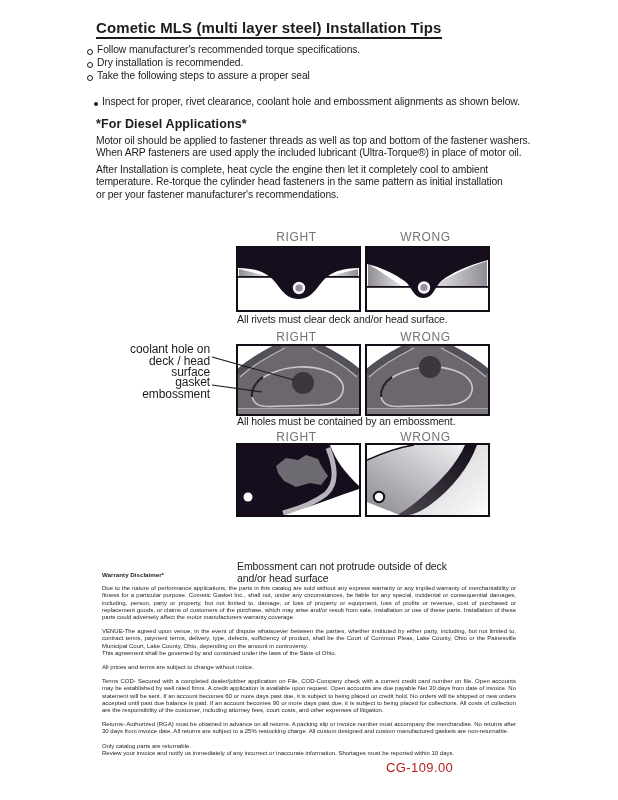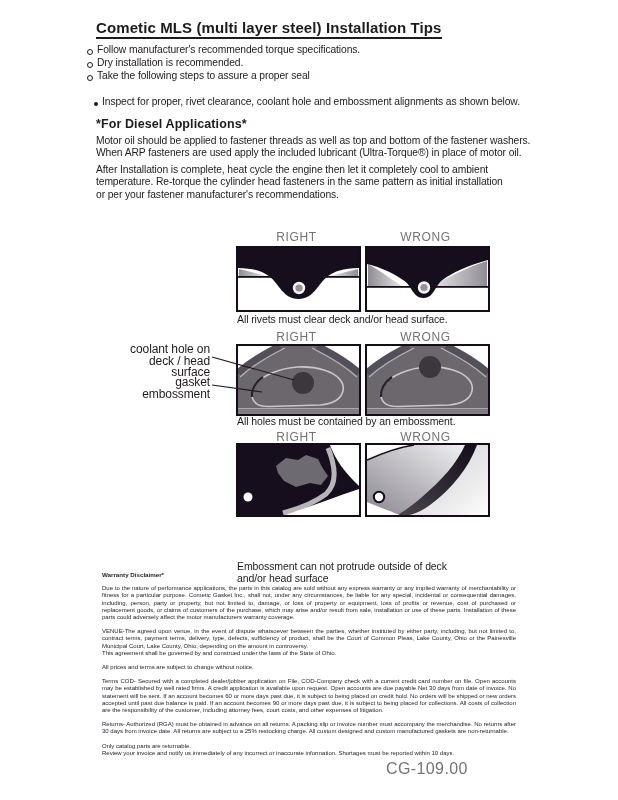--- a/index.html
+++ b/index.html
@@ -25,21 +25,21 @@
   .para{font-size:10.3px;line-height:12.4px;letter-spacing:-0.1px;white-space:pre-line;}
   .diesel-heading{font-size:12.5px;font-weight:bold;letter-spacing:0.1px;}
   .fig-label{width:121px;text-align:center;font-size:12px;letter-spacing:0.6px;color:#737373;}
   .fig-box{width:121px;border:2px solid #140d18;background:#fff;line-height:0;}
   .fig-box svg{display:block;}
   .caption{font-size:10.5px;line-height:12px;letter-spacing:-0.1px;white-space:pre-line;}
   .fig-side-label{font-size:12px;line-height:11.5px;text-align:right;white-space:pre-line;letter-spacing:-0.1px;}
   .legal{width:414px;font-size:6px;line-height:7.2px;text-align:justify;color:#27222a;}
   .legal p{margin:0 0 7px 0;white-space:pre-line;}
   .legal .legal-heading{font-weight:bold;font-size:6.2px;margin-bottom:7px;}
-  .footer-code{font-size:16px;letter-spacing:0.4px;color:#737373;}
+  .footer-code{font-size:13px;letter-spacing:0.4px;color:#b91c1c;}
 </style>
 </head>
 <body>
 
 <div class="page">
 
   <div class="abs" style="left:96px;top:19px;">
     <span class="title">Cometic MLS (multi layer steel) Installation Tips</span>
   </div>
 

